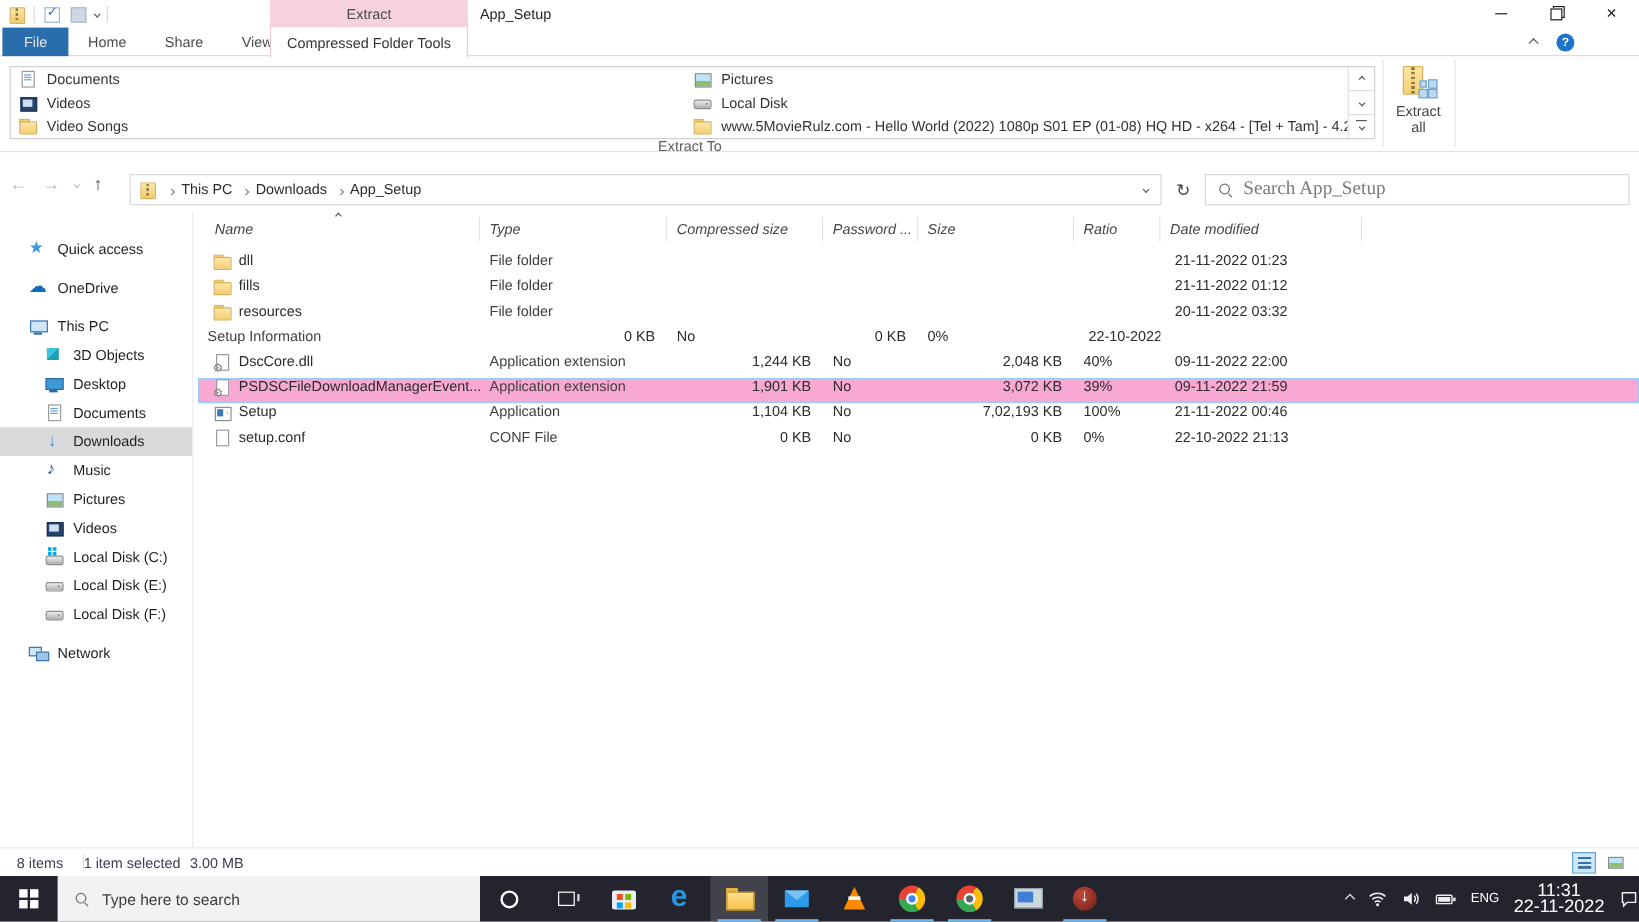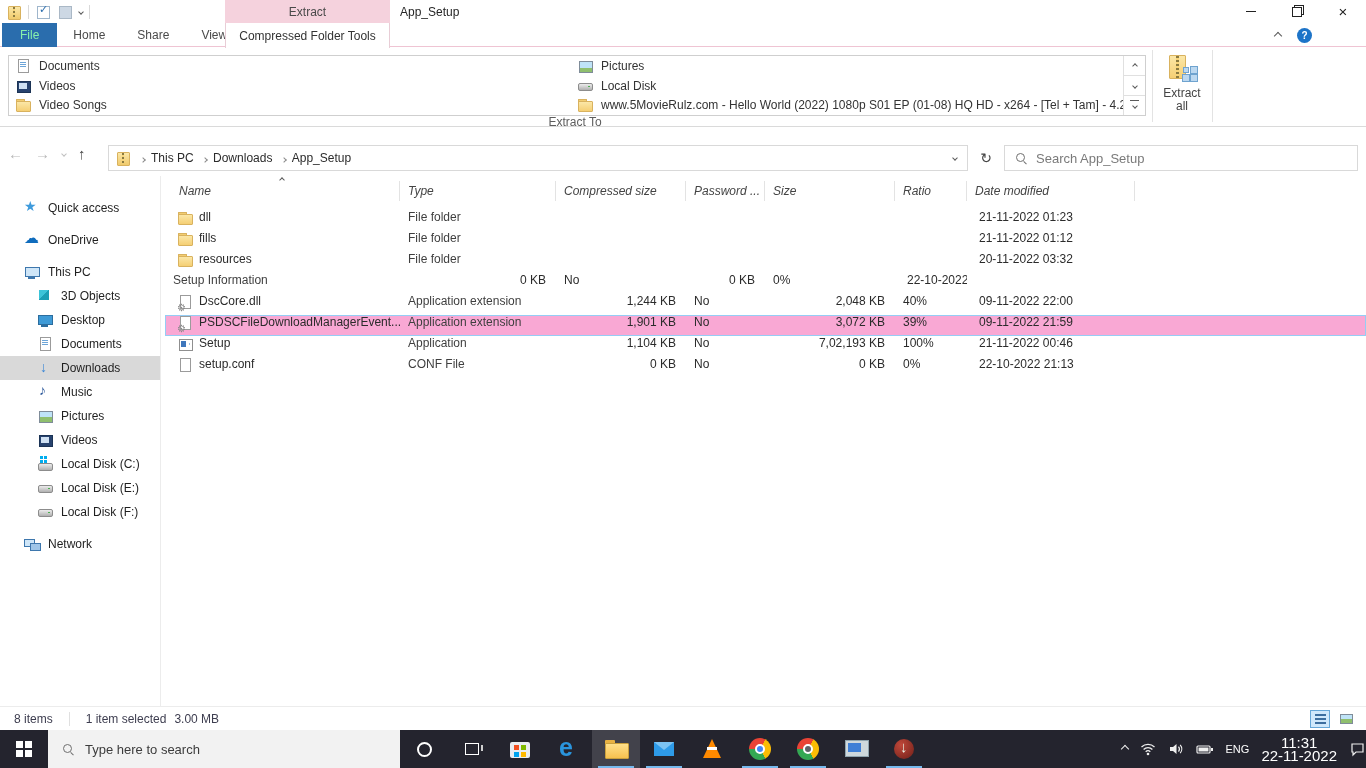--- a/index.html
+++ b/index.html
@@ -14,21 +14,21 @@
   .win-title{position:absolute;left:400px;top:0;height:23px;display:flex;align-items:center;color:#262626;}
   .win-controls{position:absolute;right:0;top:0;height:23px;display:flex;}
   .wc{width:46px;height:23px;display:flex;align-items:center;justify-content:center;color:#222;}
   .wc-min::before{content:"";width:10px;height:1px;background:#222;}
   .wc-restore::before{content:"";width:8px;height:8px;border:1px solid #222;box-shadow:2px -2px 0 -1px #fff,2px -2px 0 0 #222;}
   .wc-close{font-size:15px;}
 
   
   .tabrow{position:absolute;left:0;top:23px;width:1366px;height:24px;background:#fff;border-bottom:1px solid #efc4d3;display:flex;}
   .tab{height:24px;padding:0 16px;display:flex;align-items:center;color:#4a4a4a;}
-  .tab-file{background:#2a6dad;color:#86efac;padding:0 18px;margin-left:2px;text-align:center;}
+  .tab-file{background:#2a6dad;color:#e5e5e5;padding:0 18px;margin-left:2px;text-align:center;}
   .tab-ctx{position:absolute;left:225px;top:0;width:165px;height:24px;display:flex;align-items:center;justify-content:center;background:#fff;border-left:1px solid #e8cdd6;border-right:1px solid #e8cdd6;height:25px;z-index:2;color:#333;}
   .ribbon-mini{position:absolute;right:54px;top:28px;display:flex;align-items:center;gap:16px;z-index:3;}
   .help-circle{width:15px;height:15px;border-radius:50%;background:#1d74c8;color:#fff;display:flex;align-items:center;justify-content:center;font-size:10px;font-weight:bold;}
 
   
   .ribbon{position:absolute;left:0;top:47px;width:1366px;height:80px;background:#fff;border-bottom:1px solid #dadada;}
   .gallery{position:absolute;left:8px;top:8px;width:1138px;height:61px;border:1px solid #cfcfcf;background:#fff;display:flex;}
   .gal-col{display:flex;flex-direction:column;}
   .gal-col1{width:562px;}
   .gal-col2{width:552px;}
@@ -49,21 +49,21 @@
   
   .navrow{position:absolute;left:0;top:127px;width:1366px;height:49px;background:#fff;}
   .nav-btns{position:absolute;left:8px;top:18px;display:flex;align-items:center;gap:12px;color:#b9b9b9;font-size:15px;}
   .nav-up{color:#4a4a4a;}
   .addrbar{position:absolute;left:108px;top:18px;width:860px;height:26px;border:1px solid #d9d9d9;background:#fff;display:flex;align-items:center;padding-left:6px;gap:6px;}
   .crumb{color:#2b2b2b;padding:0 2px;}
   .crumb-sep{margin:0 4px;}
   .addr-chev{margin-left:auto;width:24px;display:flex;justify-content:center;}
   .refresh{position:absolute;left:974px;top:18px;width:24px;height:26px;display:flex;align-items:center;justify-content:center;color:#444;font-size:14px;}
   .searchbar{position:absolute;left:1004px;top:18px;width:354px;height:26px;border:1px solid #d9d9d9;background:#fff;display:flex;align-items:center;gap:8px;padding-left:10px;}
-  .searchbar input{border:none;outline:none;width:280px;font-size:13px;color:#333;background:transparent;}
+  .searchbar input{border:none;outline:none;width:280px;font-size:16px;color:#333;background:transparent;font-family:Liberation Serif, serif;}
   .searchbar input::placeholder{color:#7a7a7a;}
 
   
   .lens{position:relative;width:13px;height:13px;display:inline-block;}
   .lens::before{content:"";position:absolute;left:1px;top:1px;width:7px;height:7px;border:1.4px solid #6f6f6f;border-radius:50%;}
   .lens::after{content:"";position:absolute;left:9px;top:9px;width:4px;height:1.4px;background:#6f6f6f;transform:rotate(45deg);transform-origin:0 0;}
 
   
   .chev{display:inline-block;width:6px;height:6px;border-right:1.4px solid #5a5a5a;border-bottom:1.4px solid #5a5a5a;}
   .chev.up{transform:rotate(-135deg);}
@@ -94,21 +94,21 @@
   .c-name{padding-left:12px;gap:6px;}
   .c-type{padding-left:8px;color:#3f3f3f;}
   .c-comp,.c-size{justify-content:flex-end;padding-right:10px;}
   .c-pass{padding-left:8px;}
   .c-ratio{padding-left:8px;}
   .c-date{padding-left:12px;}
 
   
   .statusbar{position:absolute;left:0;top:706px;width:1366px;height:24px;background:#fff;border-top:1px solid #ececec;display:flex;align-items:center;color:#3d3d4f;}
   .sb-count{padding-left:14px;}
-  .sb-sel{margin-left:16px;border-left:1px solid #e0e0e0;padding-left:16px;}
+  .sb-sel{margin-left:16px;border-left:1px solid #e0e0e0;padding-left:0;}
   .sb-size{margin-left:8px;}
   .view-toggles{margin-left:auto;display:flex;gap:6px;padding-right:10px;}
   .vt{width:20px;height:18px;display:flex;align-items:center;justify-content:center;}
   .vt.sel{background:#cfe8fb;box-shadow:inset 0 0 0 1px #66a7d8;}
   .vt-details-ic{width:11px;height:10px;background:repeating-linear-gradient(180deg,#3c6e9f 0 2px,transparent 2px 4px);}
   .vt-thumb-ic{width:13px;height:10px;background:linear-gradient(#bfe3f7 55%,#8fbf6e 55%);border:1px solid #7f8c99;}
 
   
   .taskbar{position:absolute;left:0;top:730px;width:1366px;height:38px;background:#24242e;display:flex;align-items:stretch;color:#fff;}
   .tb-btn{width:48px;display:flex;align-items:center;justify-content:center;position:relative;}

